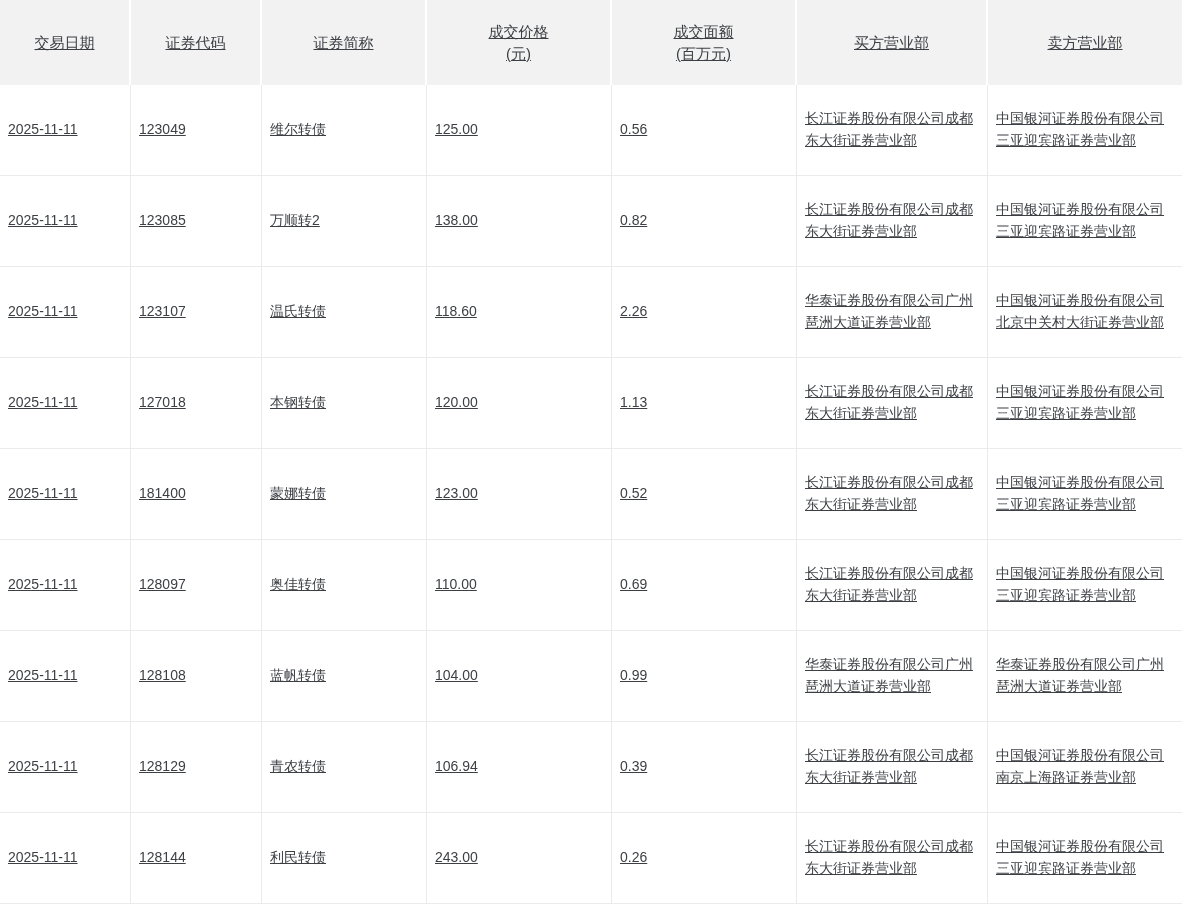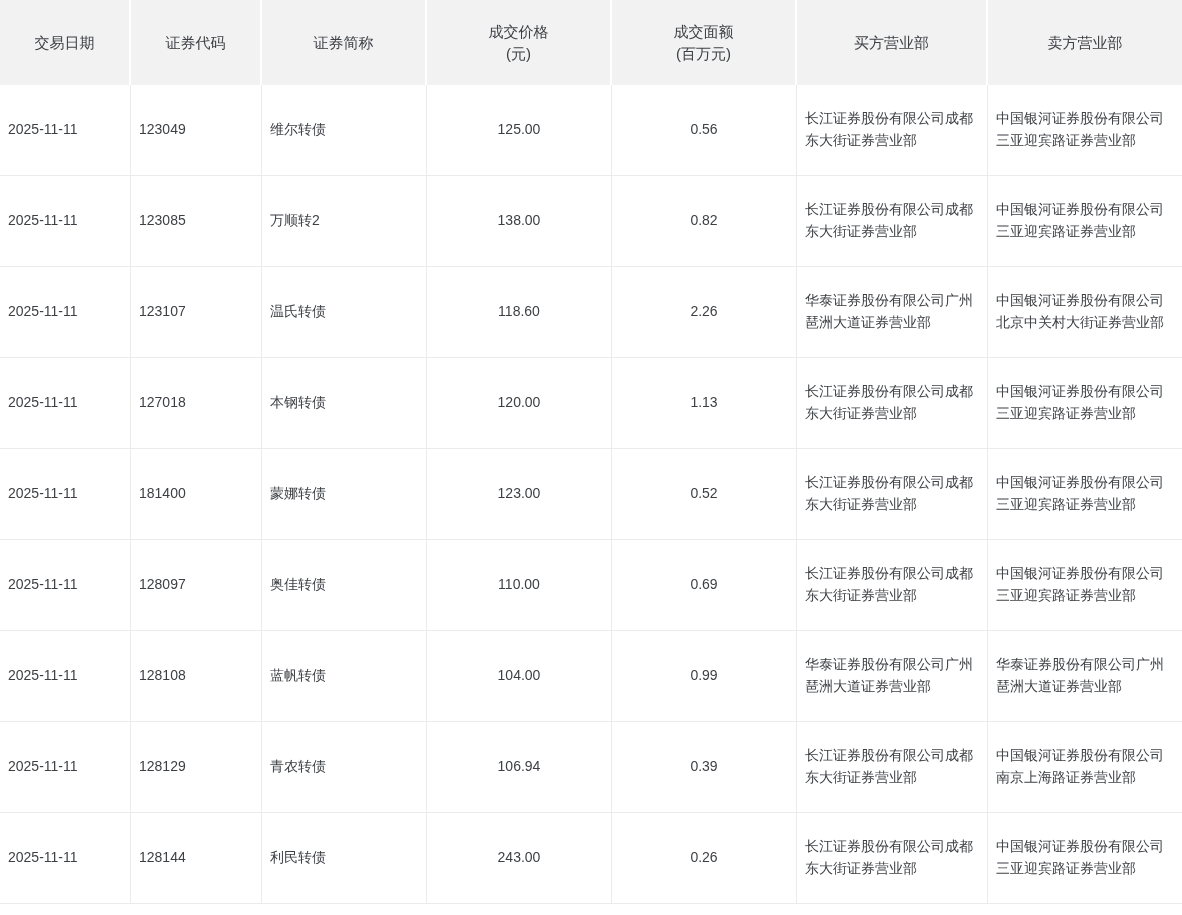--- a/index.html
+++ b/index.html
@@ -7,20 +7,21 @@
     font-family:"Liberation Sans","DejaVu Sans",sans-serif;
     color:#3c3f43;
     -webkit-font-smoothing:antialiased;
   }
   .trade-table{
     width:1182px;
     table-layout:fixed;
     border-collapse:separate;
     border-spacing:0;
     font-size:14px;
+    text-decoration:underline;
   }
   
   .trade-table thead th{
     background:#f2f2f2;
     font-weight:400;
     font-size:15px;
     text-align:center;
     vertical-align:middle;
     height:85px;
     padding:0 6px;
@@ -36,21 +37,21 @@
     box-sizing:border-box;
     border-bottom:1px solid #ebebeb;
     border-right:1px solid #ebebeb;
     vertical-align:middle;
     padding:10px 8px;
     background:#ffffff;
     line-height:1.55;
   }
   .trade-table tbody td:last-child{border-right:none;}
   .col-date,.col-code,.col-name{}
-  .col-price,.col-face{text-align:center;padding-right:10px;}
+  .col-price,.col-face{text-align:left;padding-right:10px;}
   .col-buyer,.col-seller{text-align:left;padding-left:11px;padding-right:8px;font-size:14px;}
   .hdr-line{display:block;}
 </style>
 </head>
 <body>
 
 <table class="trade-table">
   <colgroup>
     <col style="width:131px">
       <col style="width:131px">

